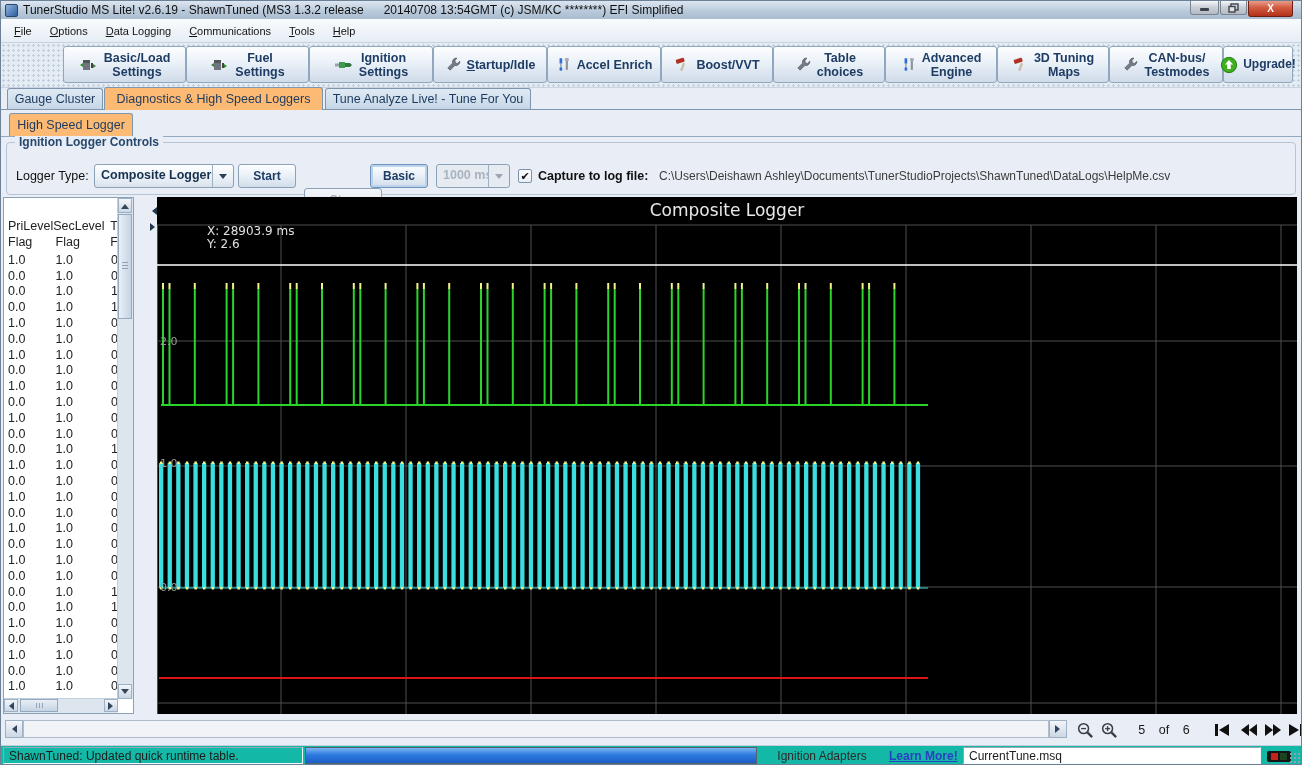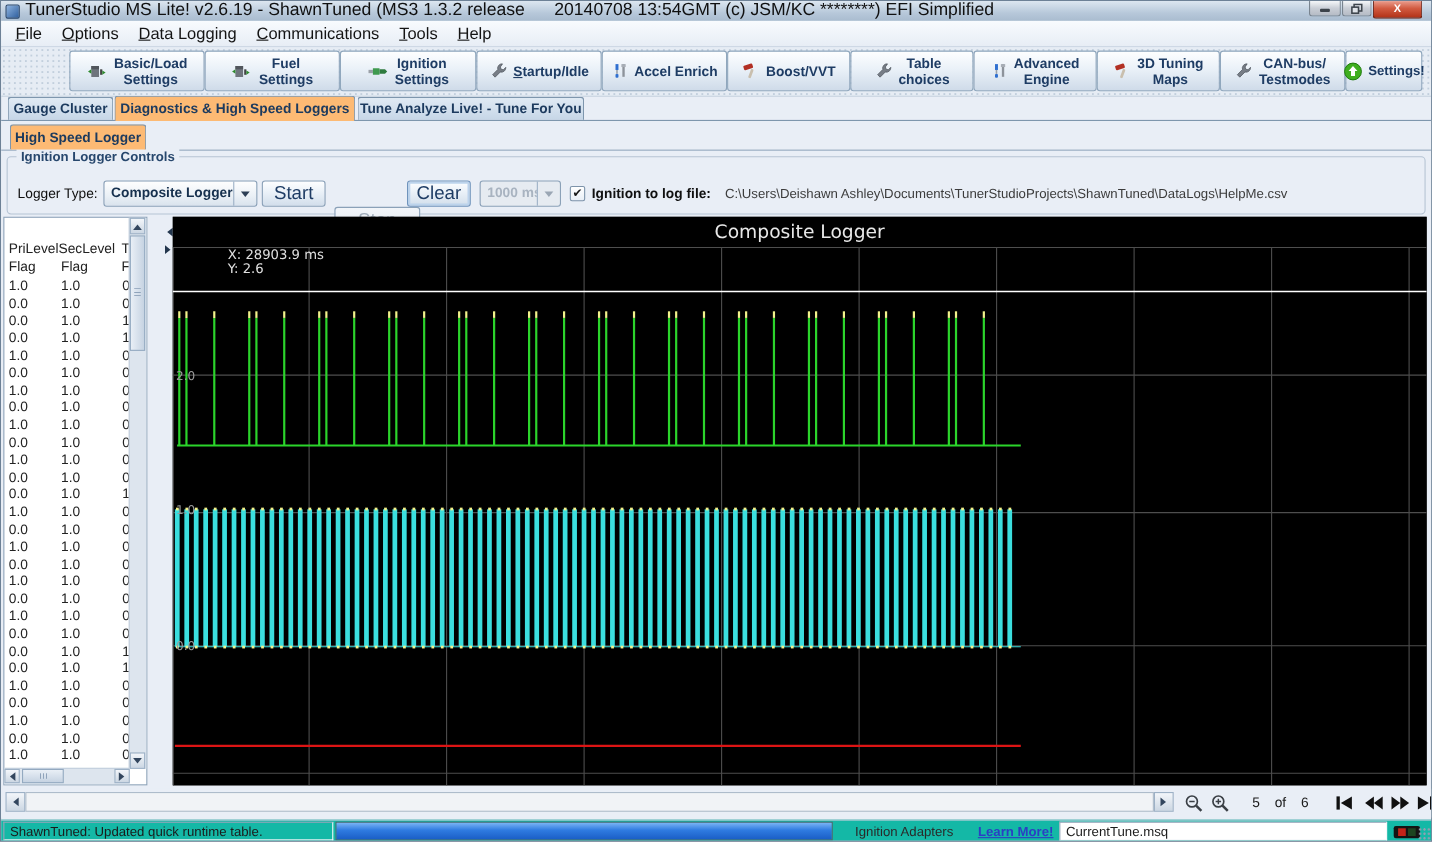--- a/index.html
+++ b/index.html
@@ -4,67 +4,67 @@
 <style>
   html,body{margin:0;padding:0;background:#9fb2c6;}
   #app{position:relative;width:1302px;height:765px;background:#e9eef6;
        font-family:"Liberation Sans","DejaVu Sans",sans-serif;overflow:hidden;
        border:1px solid #6d8196;box-sizing:border-box;}
   
   #titlebar{position:absolute;left:0;top:0;width:100%;height:18px;
     background:linear-gradient(180deg,#dce6f0,#b7c8da 60%,#a9bccf);display:flex;align-items:center;}
   #title-icon{width:11px;height:11px;margin:0 5px 0 4px;border-radius:2px;
     background:linear-gradient(135deg,#8fb4e0,#2f5f9e);border:1px solid #27466e;}
-  #title-text{font-size:16px;color:#101010;white-space:pre;}
+  #title-text{font-size:12px;color:#101010;white-space:pre;}
   #winbtns{position:absolute;right:8px;top:0;display:flex;gap:1px;align-items:flex-start;}
   .winbtn{height:14px;border:1px solid #79848f;border-top:none;border-radius:0 0 3px 3px;
     background:linear-gradient(180deg,#f5f7f9,#c9ced6 50%,#b5bbc5);
     display:flex;align-items:center;justify-content:center;font-size:9px;color:#333;box-sizing:border-box;}
   #btn-min{width:29px;} #btn-restore{width:27px;}
   #btn-close{width:45px;height:16px;color:#fff;font-weight:bold;font-size:10px;border-color:#6d2012;
     background:linear-gradient(180deg,#ea9c8c,#d15a40 45%,#b23218);}
   #min-glyph{width:9px;height:3px;background:#3c434b;border-radius:1px;margin-top:4px;}
   
   #menubar{position:absolute;top:18px;left:0;width:100%;height:24px;
     background:linear-gradient(180deg,#f8fbfe,#e7edf5);border-bottom:1px solid #c7d3e0;
     display:flex;align-items:center;padding-left:4px;box-sizing:border-box;}
-  .menu-item{padding:3px 9px;font-size:15px;color:#141414;}
+  .menu-item{padding:3px 9px;font-size:11px;color:#141414;}
   
   #toolbar{position:absolute;top:42px;left:0;width:100%;height:44px;background-color:#e6ecf4;
     background-image:radial-gradient(#c2cfdd 1px,transparent 1.3px);background-size:5px 5px;
     border-bottom:1px solid #c7d3e0;}
   .tbtn{position:absolute;top:3px;height:37px;border:1px solid #90a7bd;border-radius:3px;
     background:linear-gradient(180deg,#fdfeff,#eaf1f8 45%,#cfdbe9);box-sizing:border-box;
     display:flex;align-items:center;justify-content:center;gap:5px;padding:0 3px;}
   .tbtn .lbl{font-size:12.5px;font-weight:bold;color:#1e3c64;white-space:pre-line;text-align:center;line-height:1.12;}
   .tbtn svg{flex:none;}
   
   .tab{position:absolute;height:21px;border:1px solid #7e96ad;border-bottom:none;border-radius:3px 3px 0 0;
     background:linear-gradient(180deg,#e0eaf4,#c6d6e7);display:flex;align-items:center;justify-content:center;
-    font-size:12.5px;font-weight:bold;color:#1c3a5e;box-sizing:border-box;}
+    font-size:12.5px;font-weight:normal;color:#1c3a5e;box-sizing:border-box;}
   .tab.active{background:#fdba74;height:23px;z-index:2;}
   #content-frame{position:absolute;top:108px;left:0;width:1302px;height:634px;background:#e9eef6;border-top:1px solid #7e96ad;}
   #subtab-underline{position:absolute;top:135px;left:0;width:1302px;height:1px;background:#93a9bf;}
   
   #groupbox{position:absolute;top:141px;left:5px;width:1290px;height:53px;border:1px solid #b6c4d4;
     border-radius:4px;box-sizing:border-box;}
   #group-title{position:absolute;top:134px;left:14px;background:#e9eef6;padding:0 4px;
     font-size:12px;font-weight:bold;color:#27476d;}
   .ctl-label{position:absolute;font-size:12.5px;color:#101010;line-height:24px;}
   .combo{position:absolute;height:24px;border:1px solid #8ba1b8;border-radius:3px;box-sizing:border-box;
     background:linear-gradient(180deg,#fefefe,#eaf0f6 60%,#d9e3ed);display:flex;}
   .combo .val{flex:1;padding:3px 6px 0 6px;font-size:12.5px;font-weight:bold;color:#16304e;white-space:nowrap;overflow:hidden;}
   .combo .arrbox{width:20px;border-left:1px solid #9db1c6;display:flex;align-items:flex-start;justify-content:center;}
   .carr{width:0;height:0;border:4px solid transparent;border-top:5px solid #2c3e55;margin-top:9px;}
   .combo.disabled{background:#e6ebf1;}
   .combo.disabled .val{color:#a8b3c0;font-weight:bold;}
   .combo.disabled .carr{border-top-color:#9aa6b4;}
   .pushbtn{position:absolute;height:24px;border:1px solid #8ba1b8;border-radius:3px;box-sizing:border-box;
     background:linear-gradient(180deg,#fdfeff,#eaf1f8 45%,#d2deeb);
-    font-size:17px;font-weight:normal;color:#1e3c64;display:flex;align-items:center;justify-content:center;}
+    font-size:12px;font-weight:bold;color:#1e3c64;display:flex;align-items:center;justify-content:center;}
   .pushbtn.disabled{color:#9eaab8;background:linear-gradient(180deg,#f2f5f9,#e3e9f0);}
   .pushbtn.focused{box-shadow:inset 0 0 0 2px #bcd3ec;border-color:#6f93bc;}
   #capture-check{position:absolute;width:14px;height:14px;border:1px solid #7d93aa;border-radius:2px;
     background:linear-gradient(180deg,#ffffff,#e9eff6);font-size:11px;line-height:13px;text-align:center;color:#141414;box-sizing:border-box;}
   #log-path{position:absolute;font-size:12px;color:#3c3c3c;line-height:24px;white-space:nowrap;}
   
   #table-panel{position:absolute;left:2px;top:196px;width:131px;height:517px;background:#fff;
     border:1px solid #8ba1b8;box-sizing:border-box;}
   #table-cols{position:absolute;left:0;top:0;right:15px;bottom:14px;overflow:hidden;font-size:12.5px;color:#222;}
   .hrow{display:flex;height:16px;align-items:center;}
@@ -238,21 +238,21 @@
           <path d="M12.5 2.2a4.2 4.2 0 0 0-4.5 5.4L3 12.6 5.4 15l5-5a4.2 4.2 0 0 0 5.3-4.5l-2.4 2.4-2.2-.6-.6-2.2z" fill="#777d86" stroke="#4d545c" stroke-width="0.7"></path>
         </svg>
       <span class="lbl">CAN-bus/
 Testmodes</span>
     </div>
     <div class="tbtn" style="left:1222px;width:70px;">
       <svg width="18" height="18" viewBox="0 0 20 20">
           <circle cx="10" cy="10" r="8.5" fill="#3fae1f" stroke="#1e7a0c"></circle>
           <path d="M10 4.5l4.5 5H12v5H8v-5H5.5z" fill="#fff"></path>
         </svg>
-      <span class="lbl" style="font-size:12px;">Settings!</span>
+      <span class="lbl" style="font-size:12px;">Upgrade!</span>
     </div>
   </div>
 
   <div>
     <div class="tab" style="left:6px;top:87px;width:96px;">Gauge Cluster</div>
     <div class="tab active" style="left:103px;top:86px;width:219px;">Diagnostics &amp; High Speed Loggers</div>
     <div class="tab" style="left:324px;top:87px;width:206px;">Tune Analyze Live! - Tune For You</div>
   </div>
   <div id="content-frame"></div>
   <div class="tab active" style="left:8px;top:112px;width:124px;">High Speed Logger</div>
@@ -262,29 +262,29 @@
   <div id="group-title">Ignition Logger Controls</div>
   <span class="ctl-label" style="left:15px;top:163px;">Logger Type:</span>
   <div class="combo" style="left:93px;top:163px;width:140px;">
     <span class="val">Composite Logger</span>
     <span class="arrbox">
         <span class="carr"></span>
       </span>
   </div>
   <div class="pushbtn" style="left:237px;top:163px;width:58px;">Start</div>
   <div class="pushbtn disabled" style="left:303px;top:163px;width:78px;margin-top:24px;">Stop</div>
-  <div class="pushbtn focused" style="left:369px;top:163px;width:58px;">Clear</div>
+  <div class="pushbtn focused" style="left:369px;top:163px;width:58px;">Basic</div>
   <div class="combo disabled" style="left:435px;top:163px;width:74px;">
     <span class="val">1000 ms</span>
     <span class="arrbox">
         <span class="carr"></span>
       </span>
   </div>
   <div id="capture-check" style="left:517px;top:168px;"><span>✔</span></div>
-  <span class="ctl-label" style="left:537px;top:163px;font-weight:bold;">Ignition to log file:</span>
+  <span class="ctl-label" style="left:537px;top:163px;font-weight:bold;">Capture to log file:</span>
   <span id="log-path" style="left:658px;top:163px;">C:\Users\Deishawn Ashley\Documents\TunerStudioProjects\ShawnTuned\DataLogs\HelpMe.csv</span>
 
   <div id="table-panel">
     <div id="table-cols">
       <div id="table-head">
         <div class="hrow">
           <span class="tc c0">PriLevel</span>
           <span class="tc c1">SecLevel</span>
           <span class="tc c2">T</span>
         </div>

